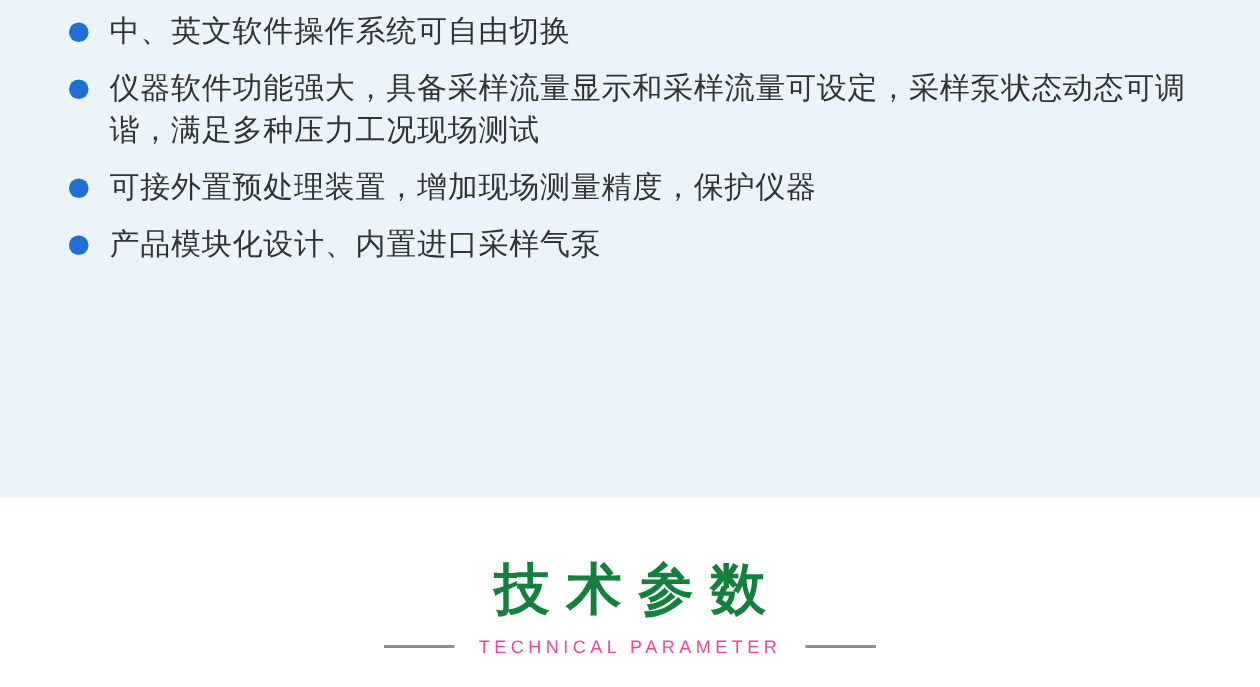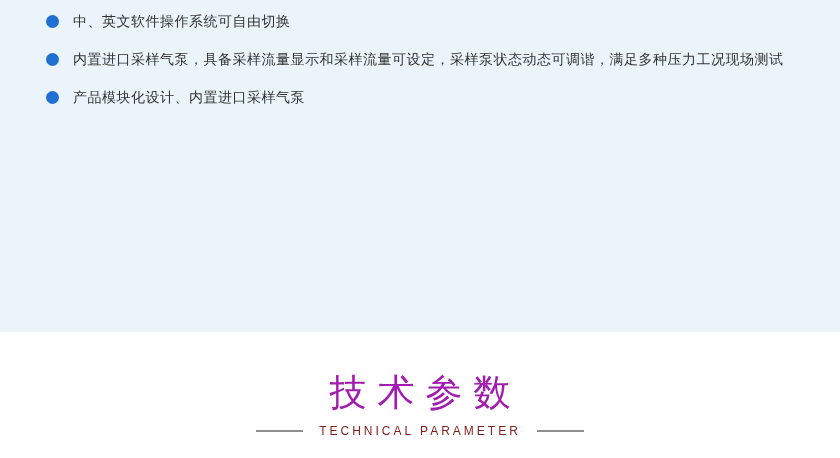--- a/index.html
+++ b/index.html
@@ -21,21 +21,21 @@
     background: #eaf4fa;
     padding: 7px 45px 10px 46px;
   }
   .feature-list {
     list-style: none;
   }
   .feature-item {
     position: relative;
     padding-left: 27px;
     margin-bottom: 10px;
-    font-size: 14px;
+    font-size: 20px;
     line-height: 28px;
     color: #333333;
     letter-spacing: 0.5px;
   }
   .bullet {
     position: absolute;
     left: 0;
     top: 7.5px;
     width: 13px;
     height: 13px;
@@ -45,22 +45,22 @@
   
   .header-section {
     width: 840px;
     height: 126px;
     background: #ffffff;
     padding-top: 42px;
     text-align: center;
   }
   .section-title {
     font-size: 37px;
-    font-weight: normal;
-    color: #a21caf;
+    font-weight: bold;
+    color: #15803d;
     letter-spacing: 11px;
     padding-left: 11px; 
     line-height: 1;
   }
   .subtitle-row {
     margin-top: 13px;
     display: flex;
     align-items: center;
     justify-content: center;
   }
@@ -68,37 +68,41 @@
     display: inline-block;
     width: 47px;
     height: 2px;
     background: #8f8f8f;
   }
   .section-subtitle {
     display: inline-block;
     margin: 0 16px;
     font-size: 12px;
     letter-spacing: 3px;
-    color: #7f1d1d;
+    color: #ec4899;
   }
 </style>
 </head>
 <body>
 
 <div class="page">
 
   <section class="features-section">
     <ul class="feature-list">
       <li class="feature-item">
         <span class="bullet"></span>
         <span class="feature-text">中、英文软件操作系统可自由切换</span>
       </li>
       <li class="feature-item">
         <span class="bullet"></span>
-        <span class="feature-text">内置进口采样气泵，具备采样流量显示和采样流量可设定，采样泵状态动态可调谐，满足多种压力工况现场测试</span>
+        <span class="feature-text">仪器软件功能强大，具备采样流量显示和采样流量可设定，采样泵状态动态可调谐，满足多种压力工况现场测试</span>
+      </li>
+      <li class="feature-item">
+        <span class="bullet"></span>
+        <span class="feature-text">可接外置预处理装置，增加现场测量精度，保护仪器</span>
       </li>
       <li class="feature-item">
         <span class="bullet"></span>
         <span class="feature-text">产品模块化设计、内置进口采样气泵</span>
       </li>
     </ul>
   </section>
 
   <section class="header-section">
     <h2 class="section-title">技术参数</h2>

